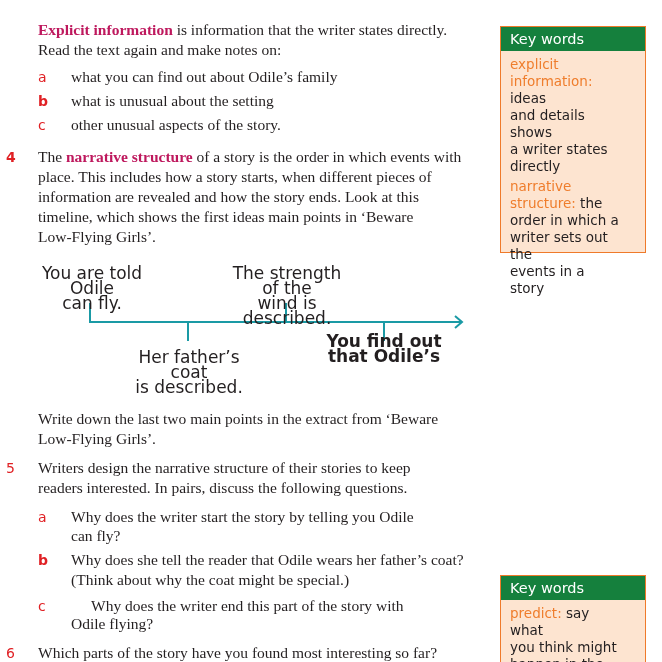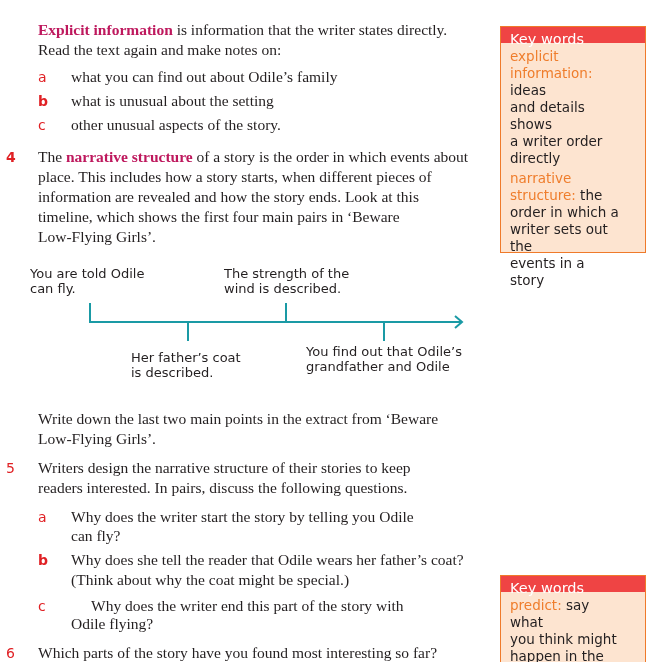--- a/index.html
+++ b/index.html
@@ -5,26 +5,26 @@
   html, body { margin: 0; padding: 0; background: #ffffff; }
   body { width: 662px; height: 662px; position: relative; overflow: hidden; }
   .serif { font-family: "Liberation Serif", "DejaVu Serif", serif; font-size: 15.5px; color: #231f20; }
   .abs { position: absolute; }
   .line { position: absolute; white-space: nowrap; line-height: 20px; }
   .hl { color: #be185d; font-weight: bold; text-align: right; }
   .num { position: absolute; font-family: "DejaVu Sans", sans-serif; font-size: 14px; color: #e02024; font-weight: bold; }
   .let { position: absolute; font-family: "DejaVu Sans", sans-serif; font-size: 14px; color: #e02024; }
 
   .kw { position: absolute; left: 500px; width: 146px; background: #fde4d0; border: 1.5px solid #ef7a2a; box-sizing: border-box; }
-  .kw-head { background: #ef4444; color: #ffffff; font-family: "DejaVu Sans", sans-serif; font-size: 14.5px; height: 16px; line-height: 25px; padding-left: 9px; }
+  .kw-head { background: #15803d; color: #ffffff; font-family: "DejaVu Sans", sans-serif; font-size: 14.5px; height: 24px; line-height: 25px; padding-left: 9px; }
   .kw-body { padding: 5px 22px 6px 9px; font-family: "DejaVu Sans", sans-serif; font-size: 13.5px; line-height: 17px; color: #231f20; }
   .kw-term { color: #ef7d2c; }
   .kw-entry { margin-bottom: 3px; }
 
-  .tl-label { position: absolute; font-family: "DejaVu Sans", sans-serif; font-size: 13px; color: #231f20; text-align: left; line-height: 15px; }
+  .tl-label { position: absolute; font-family: "DejaVu Sans", sans-serif; font-size: 17px; color: #231f20; text-align: center; line-height: 15px; }
 </style>
 </head>
 <body>
 
 <div class="serif">
   <div class="line" style="left:38px; top:20px;">
     <span class="hl">Explicit information</span><span> is information that the writer states directly.</span>
   </div>
   <div class="line" style="left:38px; top:40px;">Read the text again and make notes on:</div>
 
@@ -32,25 +32,25 @@
   <div class="line" style="left:71px; top:67px;">what you can find out about Odile’s family</div>
   <span class="let" style="left:38px; top:93px; font-weight:bold;">b</span>
   <div class="line" style="left:71px; top:91px;">what is unusual about the setting</div>
   <span class="let" style="left:38px; top:117px;">c</span>
   <div class="line" style="left:71px; top:115px;">other unusual aspects of the story.</div>
 </div>
 
 <div class="serif">
   <span class="num" style="left:6px; top:149px;">4</span>
   <div class="line" style="left:38px; top:147px;">
-    <span>The </span><span class="hl">narrative structure</span><span> of a story is the order in which events about</span>
+    <span>The </span><span class="hl">narrative structure</span><span> of a story is the order in which events with</span>
   </div>
   <div class="line" style="left:38px; top:167px;text-align:right;">place. This includes how a story starts, when different pieces of</div>
   <div class="line" style="left:38px; top:187px;">information are revealed and how the story ends. Look at this</div>
-  <div class="line" style="left:38px; top:207px;">timeline, which shows the first four main pairs in ‘Beware</div>
+  <div class="line" style="left:38px; top:207px;">timeline, which shows the first ideas main points in ‘Beware</div>
   <div class="line" style="left:38px; top:227px;">Low-Flying Girls’.</div>
 </div>
 
 <div>
   <svg class="abs" style="left:0; top:0;" width="480" height="400">
     <g stroke="#1a9aa5" stroke-width="2" fill="none">
       <line x1="90" y1="303" x2="90" y2="322"></line>
       <line x1="89" y1="322" x2="462" y2="322"></line>
       <polyline points="455,316 462,322 455,328"></polyline>
       <line x1="188" y1="322" x2="188" y2="341"></line>
@@ -63,23 +63,22 @@
     <div>can fly.</div>
   </div>
   <div class="tl-label" style="left:131px; top:350px; width:116px;">
     <div>Her father’s coat</div>
     <div>is described.</div>
   </div>
   <div class="tl-label" style="left:224px; top:266px; width:126px;">
     <div>The strength of the</div>
     <div>wind is described.</div>
   </div>
-  <div class="tl-label" style="left:306px; top:344px; width:156px;">
+  <div class="tl-label" style="left:306px; top:334px; width:156px;font-weight:bold;">
     <div>You find out that Odile’s</div>
-    <div>grandfather and Odile</div>
   </div>
 </div>
 
 <div class="serif">
   <div class="line" style="left:38px; top:409px;">Write down the last two main points in the extract from ‘Beware</div>
   <div class="line" style="left:38px; top:429px;">Low-Flying Girls’.</div>
 </div>
 
 <div class="serif">
   <span class="num" style="left:6px; top:460px; font-weight:normal;">5</span>
@@ -104,21 +103,21 @@
   <div class="line" style="left:38px; top:643px;">Which parts of the story have you found most interesting so far?</div>
 </div>
 
 <div class="kw" style="top:26px; height:227px;">
   <div class="kw-head">Key words</div>
   <div class="kw-body">
     <div class="kw-entry">
       <div class="kw-term">explicit</div>
       <div><span class="kw-term">information:</span><span> ideas</span></div>
       <div>and details shows</div>
-      <div>a writer order</div>
+      <div>a writer states</div>
       <div>directly</div>
     </div>
     <div class="kw-entry">
       <div class="kw-term">narrative</div>
       <div><span class="kw-term">structure:</span><span> the</span></div>
       <div>order in which a</div>
       <div>writer sets out the</div>
       <div>events in a story</div>
     </div>
   </div>

